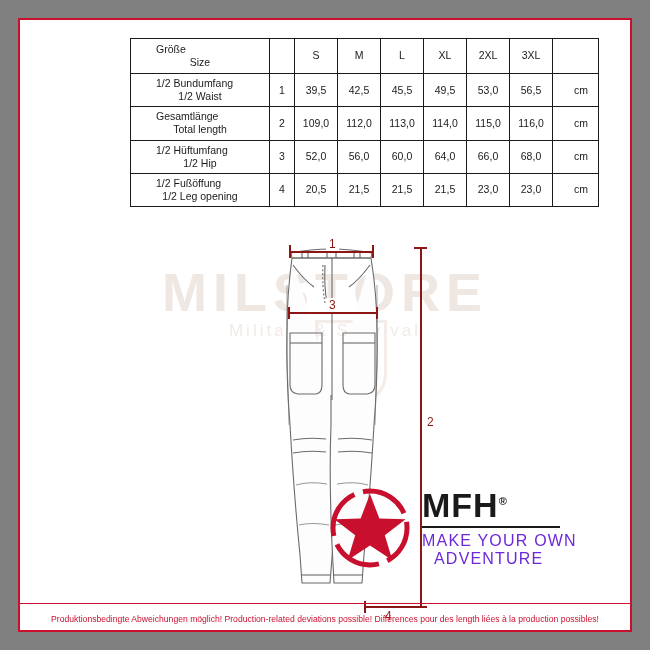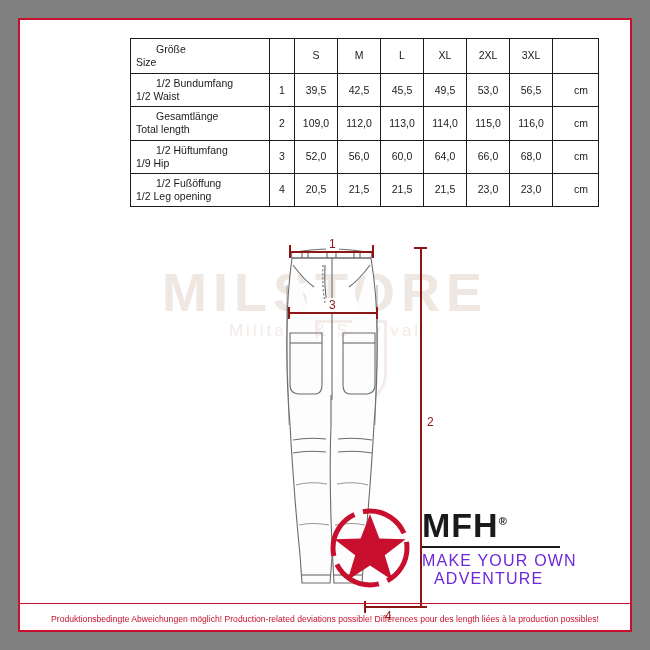--- a/index.html
+++ b/index.html
@@ -64,21 +64,21 @@
     text-align: center;
     padding-left: 16px;
   }
   .size-table tr.head td {
     height: 28px;
   }
   .size-table td.blank {
     border: 1px solid #1a1a1a;
   }
   .lbl .l1 { display: block; margin-left: 20px; }
-  .lbl .l2 { display: block; }
+  .lbl .l2 { display: block; text-align: center; }
 
   
   .watermark {
     position: absolute;
     left: 0;
     top: 245px;
     width: 100%;
     text-align: center;
     pointer-events: none;
     user-select: none;
@@ -125,21 +125,21 @@
     color: #8c1515;
     font-weight: normal;
     background: #ffffff;
     padding: 0 3px;
   }
 
   
   .logo {
     position: absolute;
     right: 34px;
-    bottom: 40px;
+    bottom: 60px;
     width: 230px;
     height: 86px;
     padding-left: 36px;
   }
   .logo .star-wrap {
     position: absolute;
     left: 0;
     top: 4px;
     width: 80px;
     height: 80px;
@@ -243,21 +243,21 @@
           <td class="val">113,0</td>
           <td class="val">114,0</td>
           <td class="val">115,0</td>
           <td class="val">116,0</td>
           <td class="unit">cm</td>
         </tr>
 
         <tr>
           <td class="lbl">
             <span class="l1">1/2 Hüftumfang</span>
-            <span class="l2">1/9 Hip</span>
+            <span class="l2">1/2 Hip</span>
           </td>
           <td class="num">3</td>
           <td class="val">52,0</td>
           <td class="val">56,0</td>
           <td class="val">60,0</td>
           <td class="val">64,0</td>
           <td class="val">66,0</td>
           <td class="val">68,0</td>
           <td class="unit">cm</td>
         </tr>

